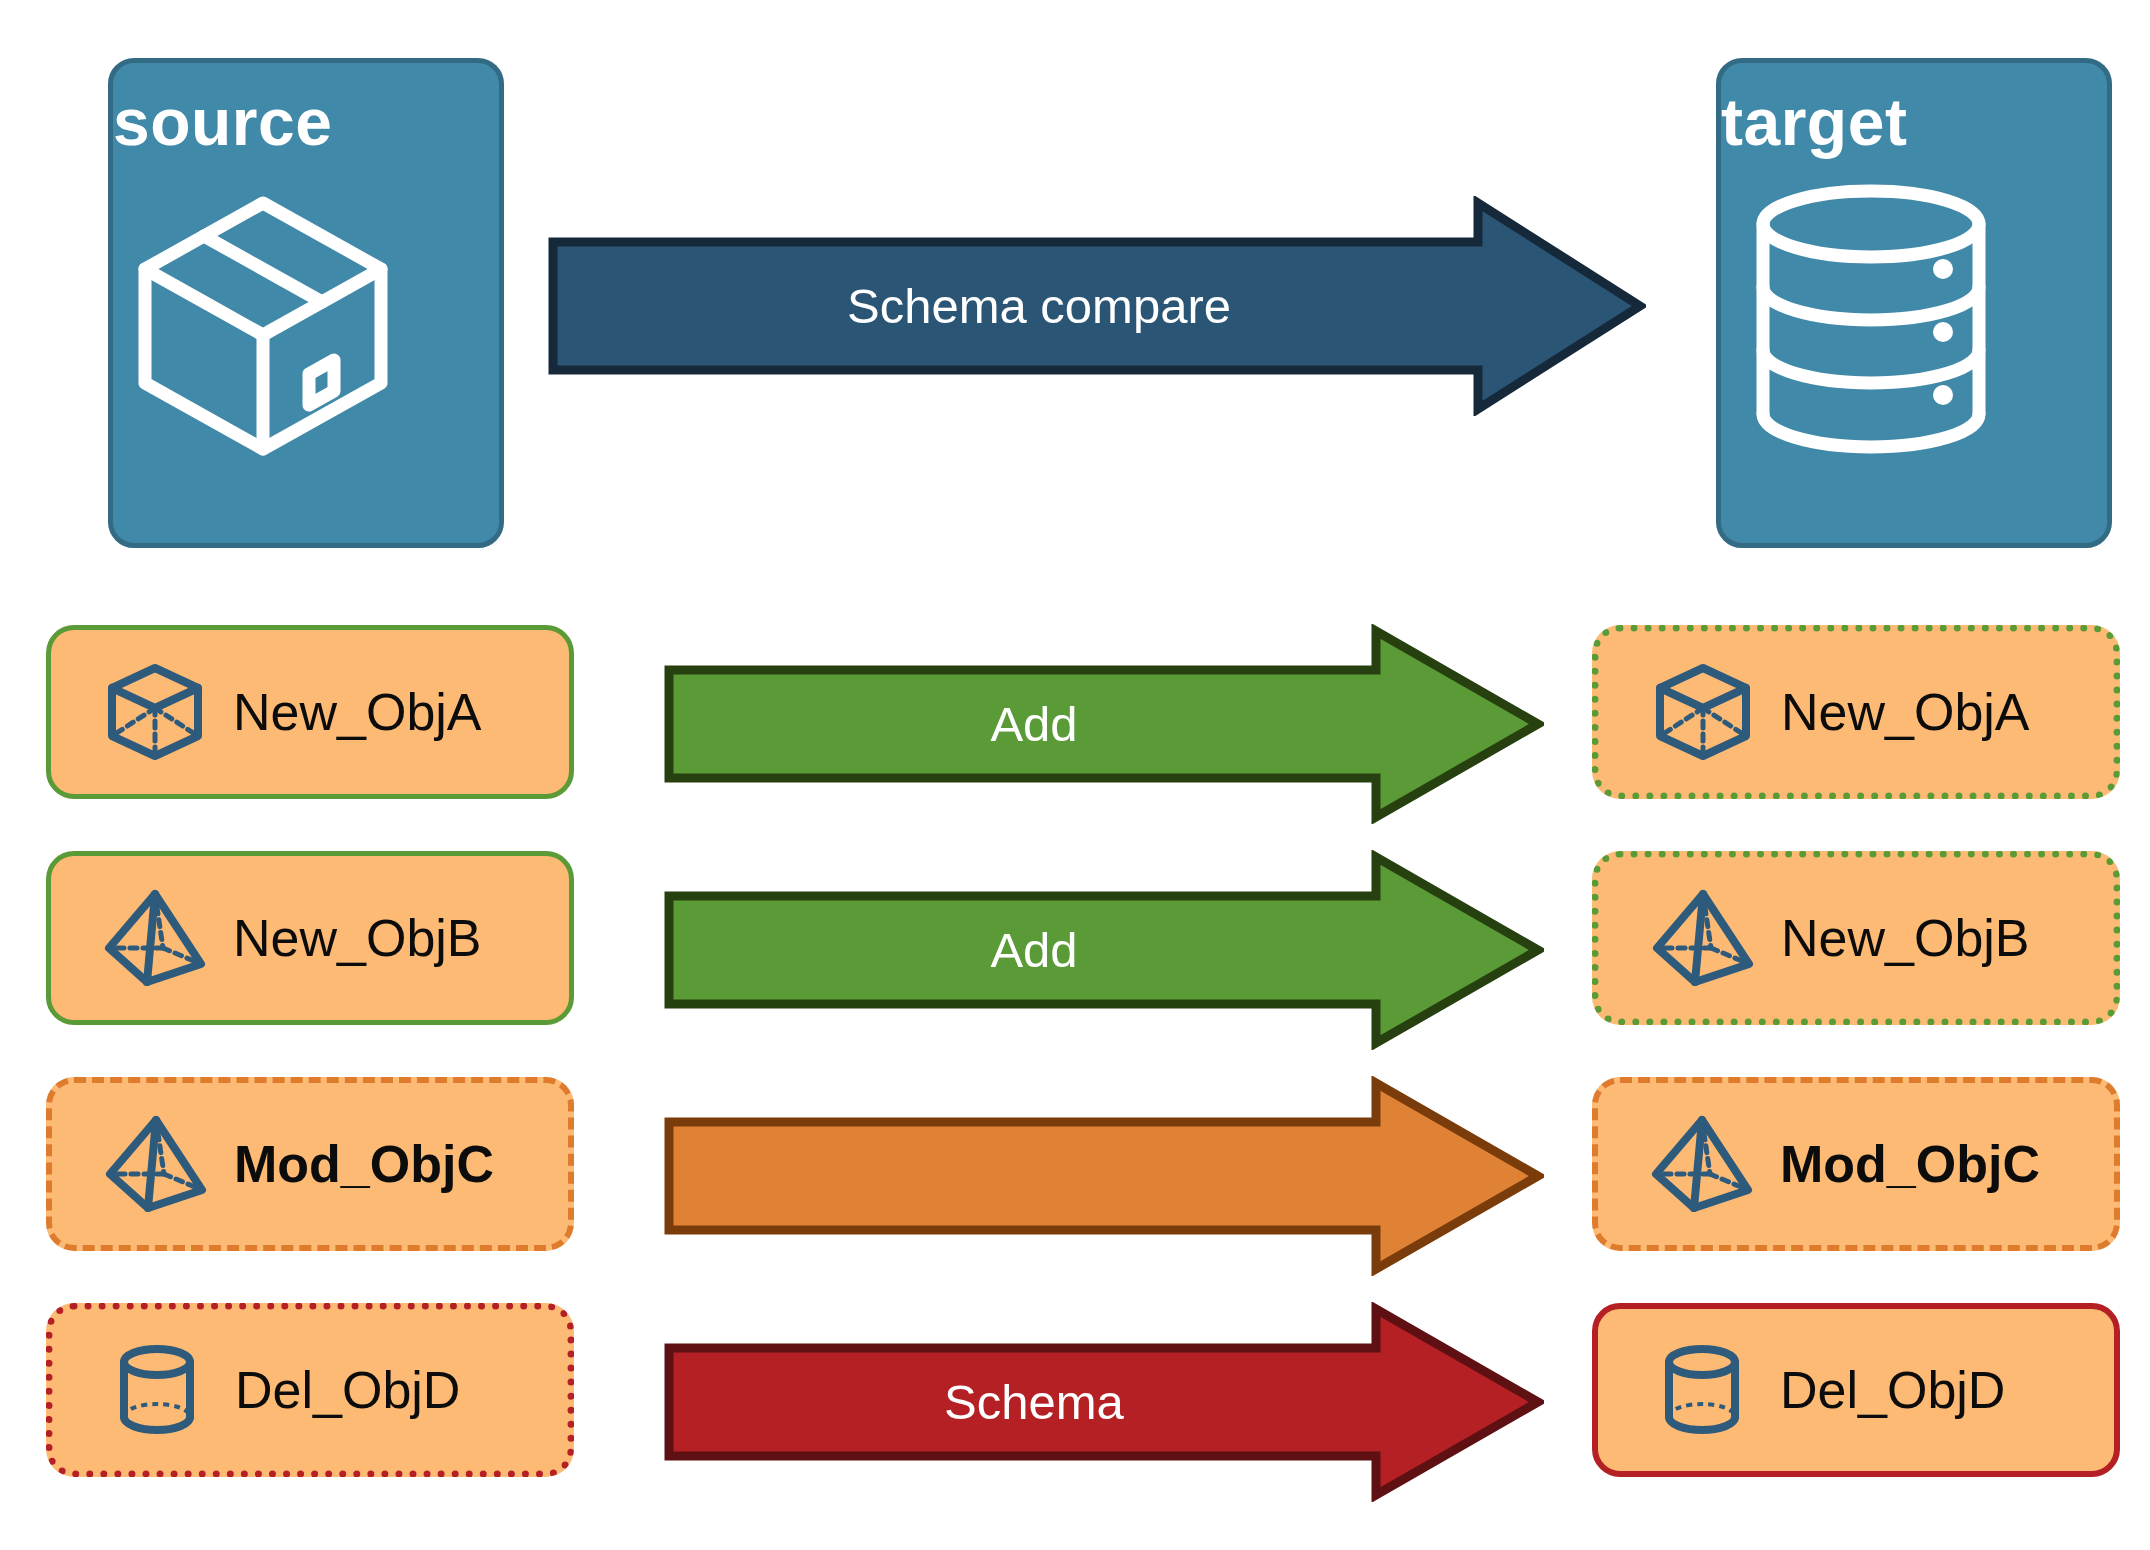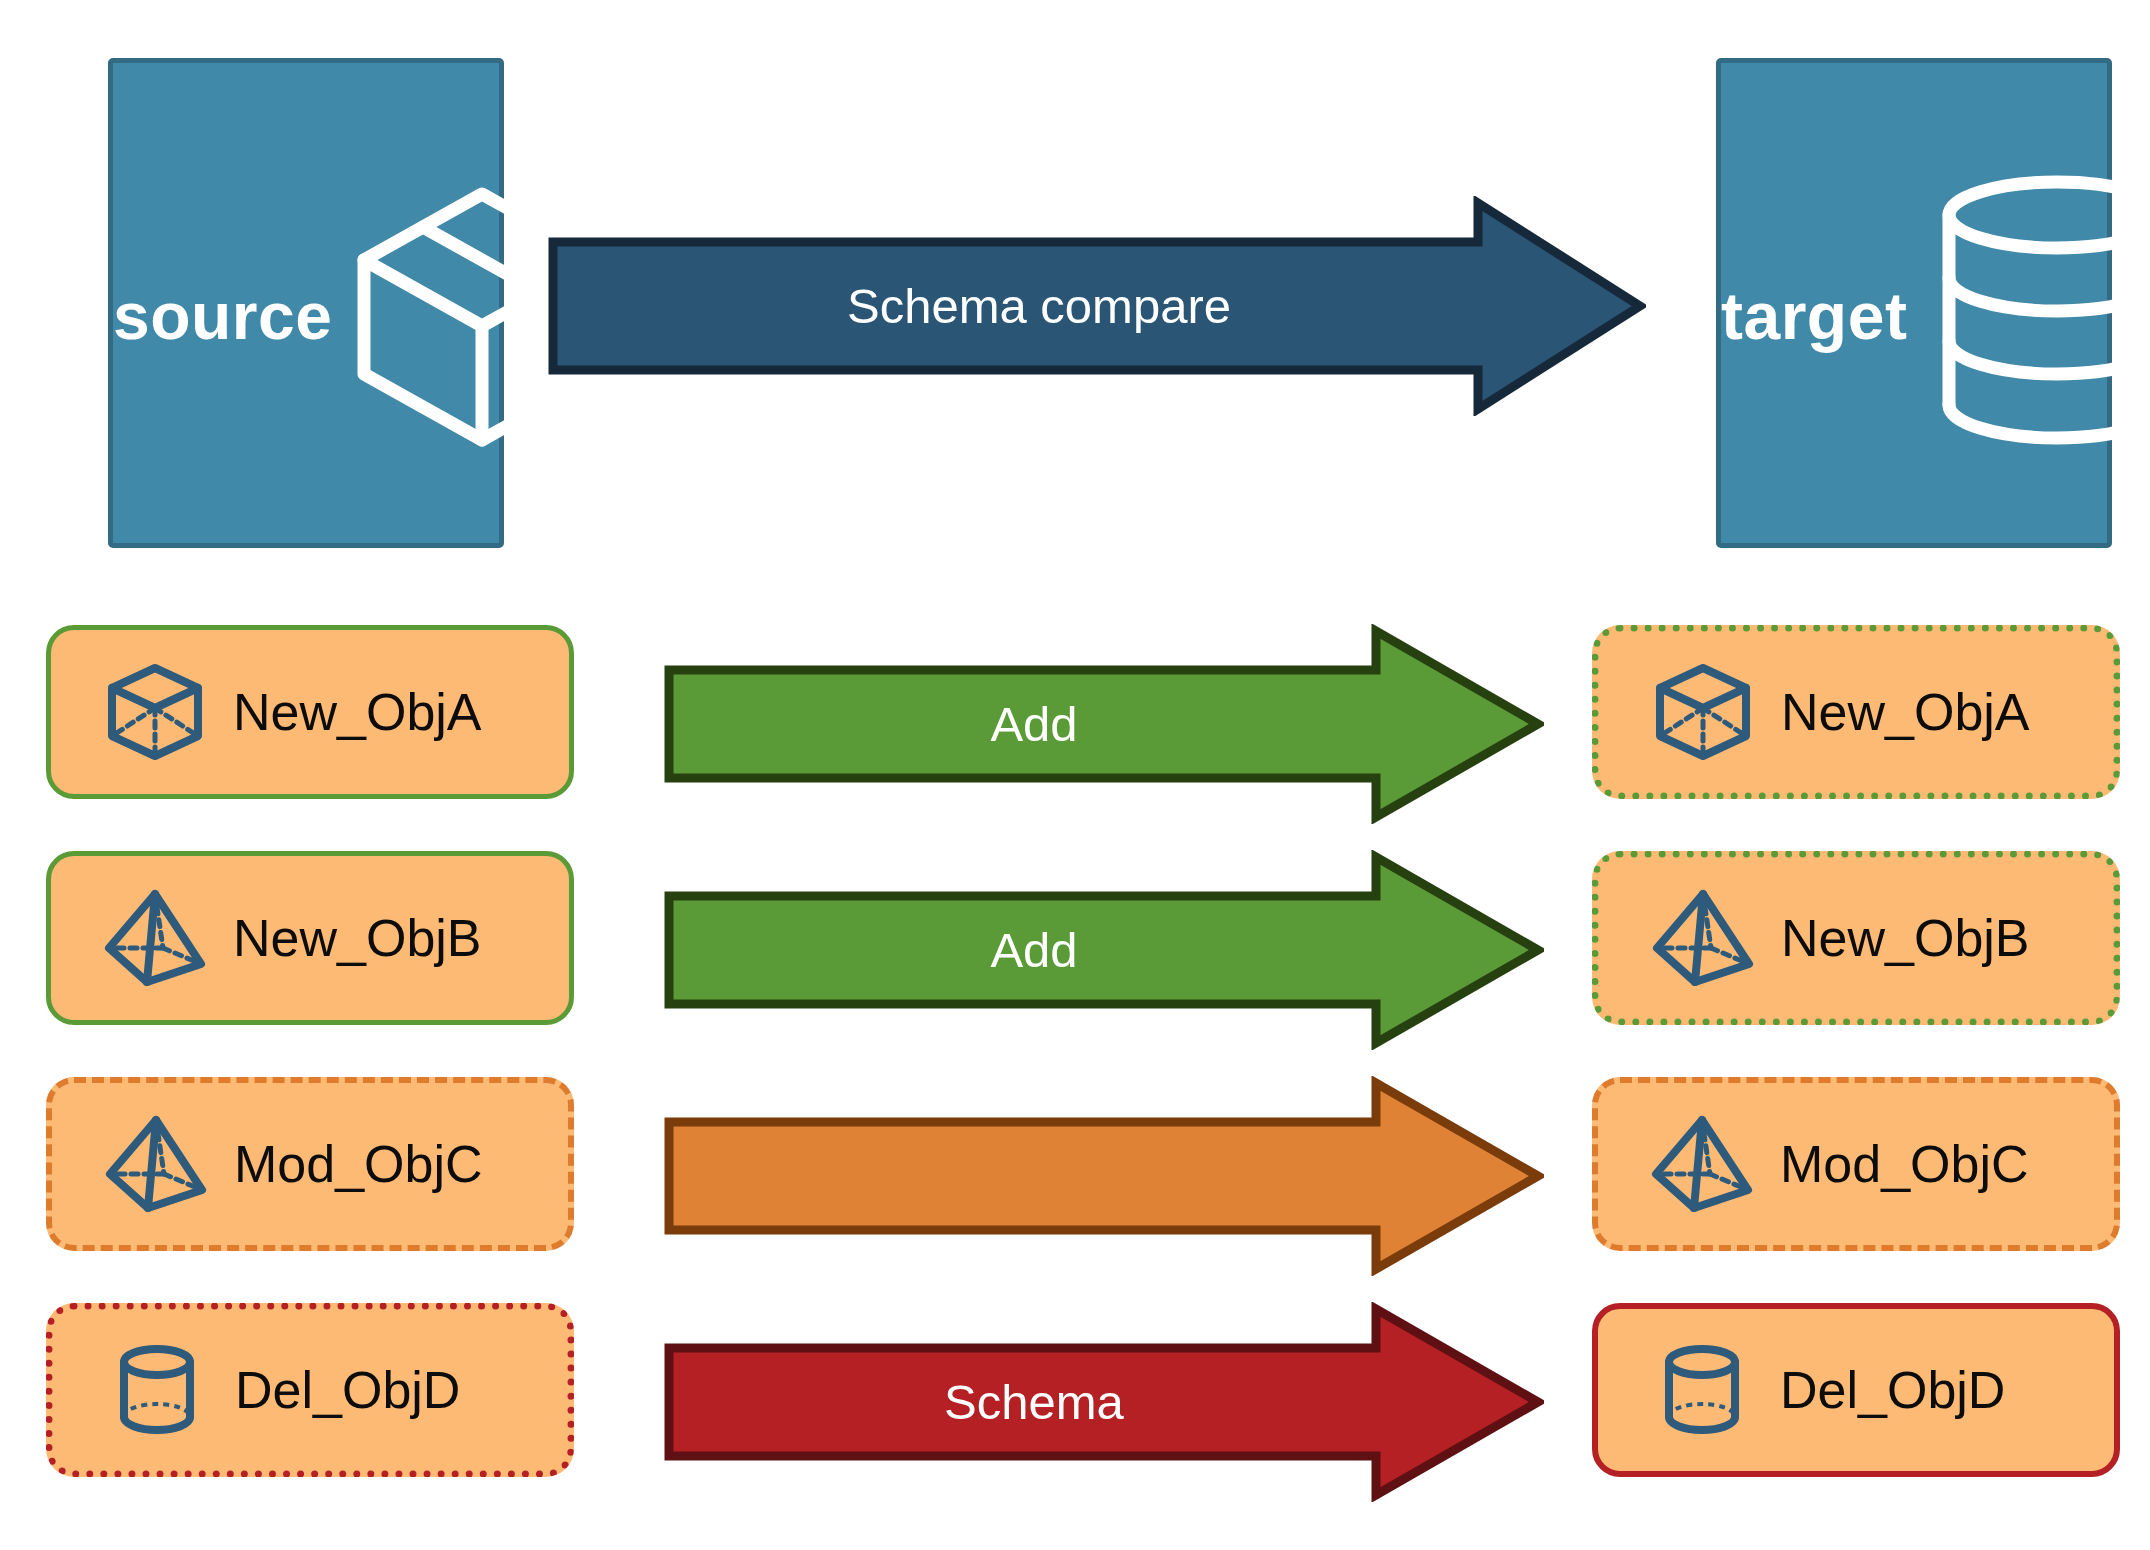--- a/index.html
+++ b/index.html
@@ -20,25 +20,24 @@
     left: 0; top: 0;
     width: 2150px;
     height: 1550px;
   }
 
   
   .endpoint {
     position: absolute;
     background: #4189A8;
     border: 5px solid #336B85;
-    border-radius: 5px;
+    border-radius: 26px;
     box-sizing: border-box;
     display: flex;
-    flex-direction: row;
-    align-items: center;
+    flex-direction: column;
   }
   #source-endpoint { left: 108px; top: 58px; width: 396px; height: 490px; }
   #target-endpoint { left: 1672px; top: 58px; width: 396px; height: 490px; margin-left: 44px; }
 
   .endpoint-title {
     color: #ffffff;
     font-size: 66px;
     font-weight: bold;
     letter-spacing: 0.5px;
     margin-top: 26px;
@@ -104,21 +103,21 @@
   }
   .obj-label {
     font-size: 52px;
     color: #0c0c0c;
     margin-left: 18px;
     white-space: nowrap;
   }
 
   .bd-green-solid  { border: 5px solid #5B9B37; }
   .bd-green-dotted { border: 7px dotted #5B9B37; }
-  .bd-orange-dash  { border: 6px dashed #DE7B2D; }
+  .bd-orange-dash  { border: 6px dashed #DE7B2D; font-weight: bold; }
   .bd-red-dotted   { border: 7px dotted #B52025; }
   .bd-red-solid    { border: 6px solid #B52025; }
 
   
   .action-arrow {
     position: absolute;
     left: 664px;
     width: 880px;
     height: 200px;
     top: 12px;

